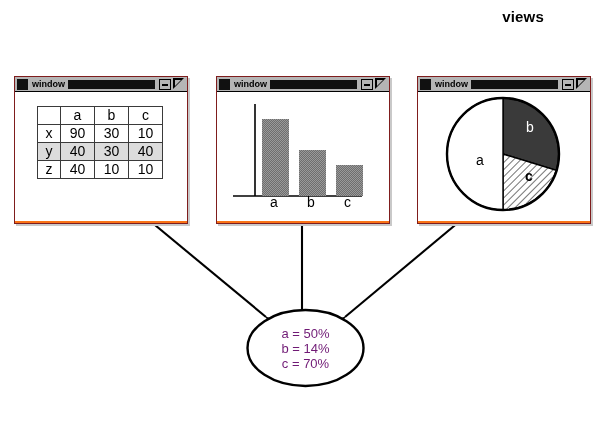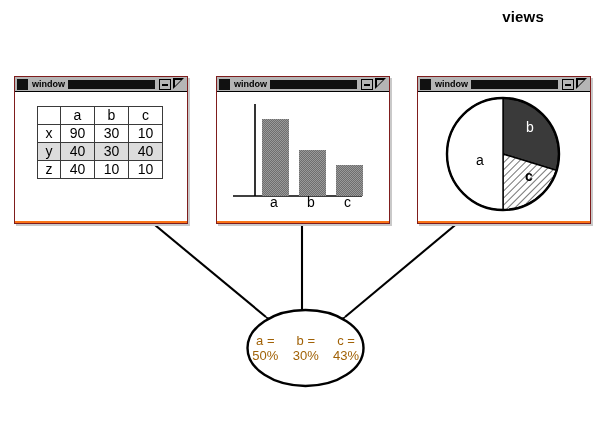--- a/index.html
+++ b/index.html
@@ -152,27 +152,26 @@
     left: 245px;
     top: 308px;
     width: 121px;
     height: 80px;
   }
   #model-ellipse .ell-text {
     position: absolute;
     left: 0; top: 0;
     width: 121px; height: 80px;
     display: flex;
-    flex-direction: row;
+    flex-direction: column;
     align-items: center;
     justify-content: center;
     font-size: 13px;
     line-height: 15px;
-    color: #a16207;
-    text-align: center;
+    color: #701a75;
   }
 
   
   #connectors {
     position: absolute;
     left: 0; top: 0;
     width: 611px; height: 428px;
     pointer-events: none;
   }
 </style>
@@ -297,18 +296,18 @@
       </svg>
     </div>
   </div>
 
   <div id="model-ellipse">
     <svg width="121" height="80" viewBox="0 0 121 80" style="position:absolute; left:0; top:0;">
       <ellipse cx="60.5" cy="40" rx="58" ry="38" fill="#ffffff" stroke="#000" stroke-width="2.4"></ellipse>
     </svg>
     <div class="ell-text">
       <div>a = 50%</div>
-      <div>b = 30%</div>
-      <div>c = 43%</div>
+      <div>b = 14%</div>
+      <div>c = 70%</div>
     </div>
   </div>
 
 </div>
 
 </body></html>

